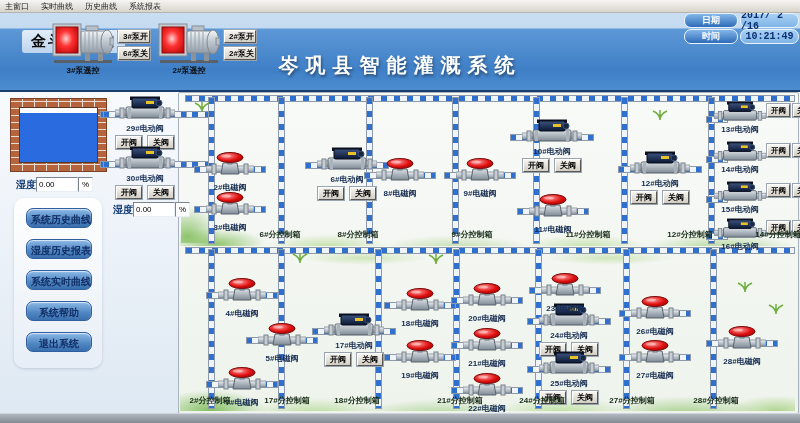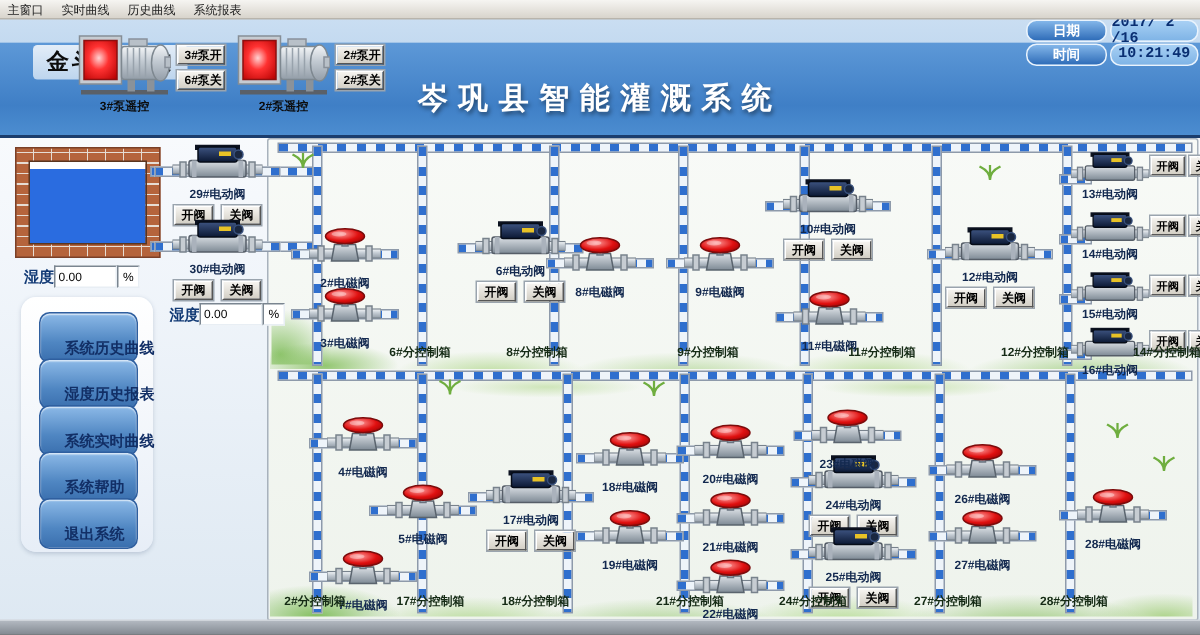--- a/index.html
+++ b/index.html
@@ -53,21 +53,21 @@
     border-color:#7a8590 #e8eef4 #e8eef4 #7a8590;font-size:8px;color:#000;
     text-align:center;line-height:13px;}
   
   .side-panel{position:absolute;left:14px;top:198px;width:88px;height:170px;border-radius:10px;
     background:linear-gradient(#ffffff,#e7eef7);box-shadow:0 1px 3px rgba(80,100,130,.25);z-index:2;}
   .side-btn{position:absolute;width:66px;height:20px;border-radius:7px;z-index:5;
     background:linear-gradient(#8cb9e7 0,#growing 0,#4f86c2 60%,#3a6fae 100%);
     background:linear-gradient(#8cb9e7,#4f86c2 60%,#3a6fae);
     border:1px solid #2f5f9f;color:#122f66;font-size:10px;font-weight:bold;
     font-family:"Liberation Sans",sans-serif;cursor:pointer;white-space:nowrap;
-    box-shadow:inset 0 1px 1px rgba(255,255,255,.7);padding:16px;}
+    box-shadow:inset 0 1px 1px rgba(255,255,255,.7);padding:4px;}
   
   .grid-panel{position:absolute;left:178px;top:92px;width:619px;height:320px;z-index:1;
     border:1px solid #a8b2bc;border-radius:2px;
     background:linear-gradient(180deg,#f8faf7,#eef3ec);}
   
   .pipe{position:absolute;border:1px solid #8e9aaa;background-color:#eef4fa;z-index:2;}
   .pipe.h{height:5px;background-image:repeating-linear-gradient(90deg,#2f6fce 0 6px,transparent 6px 13px);}
   .pipe.v{width:5px;background-image:repeating-linear-gradient(180deg,#2f6fce 0 6px,transparent 6px 13px);}
   
   .valve{position:absolute;width:48px;text-align:center;z-index:3;}

